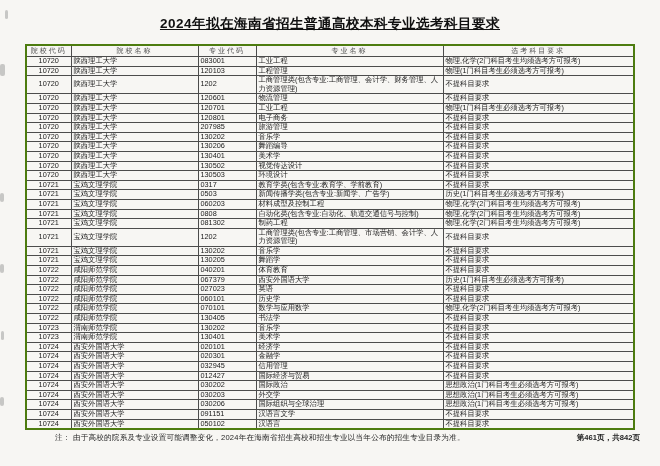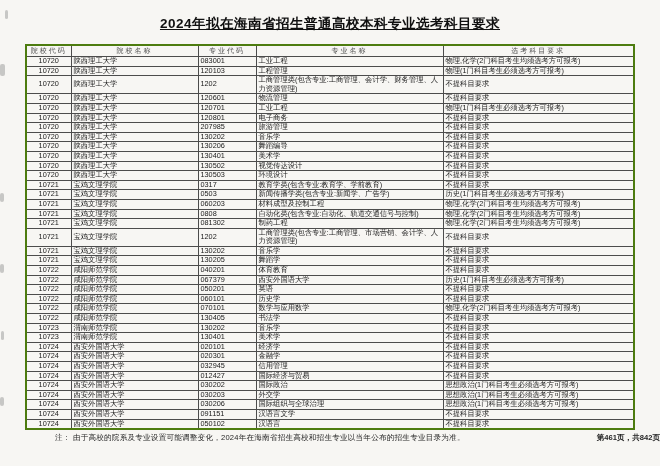--- a/index.html
+++ b/index.html
@@ -57,21 +57,21 @@
   .page-footer {
     position:absolute;
     left:0; top:433px;
     width:660px;
     display:flex;
     align-items:baseline;
     font-size:7.6px;
     color:#262626;
   }
   .footnote { margin-left:55px; flex:1; letter-spacing:0.2px; }
-  .page-indicator { font-weight:bold; white-space:nowrap; }
+  .page-indicator { margin-right:20px; font-weight:bold; white-space:nowrap; }
   .artifact {
     position:absolute;
     background:#8f8f8f;
     opacity:0.45;
     border-radius:2px;
     filter:blur(0.6px);
   }
 </style>
 </head>
 <body>
@@ -246,21 +246,21 @@
       <tr>
         <td>10722</td>
         <td>咸阳师范学院</td>
         <td>067379</td>
         <td>西安外国语大学</td>
         <td>历史(1门科目考生必须选考方可报考)</td>
       </tr>
       <tr>
         <td>10722</td>
         <td>咸阳师范学院</td>
-        <td>050201</td>
+        <td>027023</td>
         <td>英语</td>
         <td>不提科目要求</td>
       </tr>
       <tr>
         <td>10722</td>
         <td>咸阳师范学院</td>
         <td>060101</td>
         <td>历史学</td>
         <td>不提科目要求</td>
       </tr>

